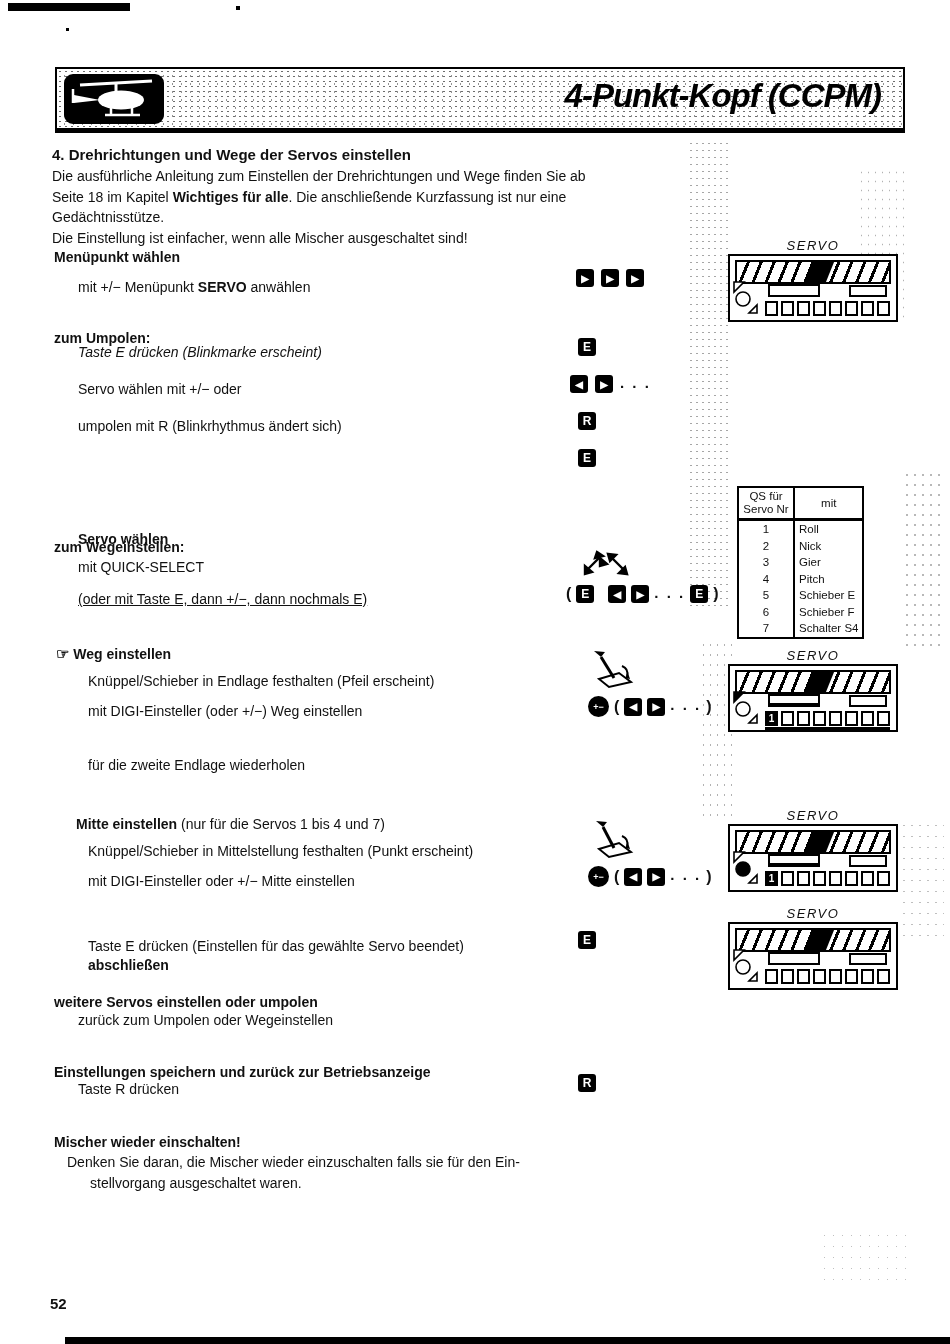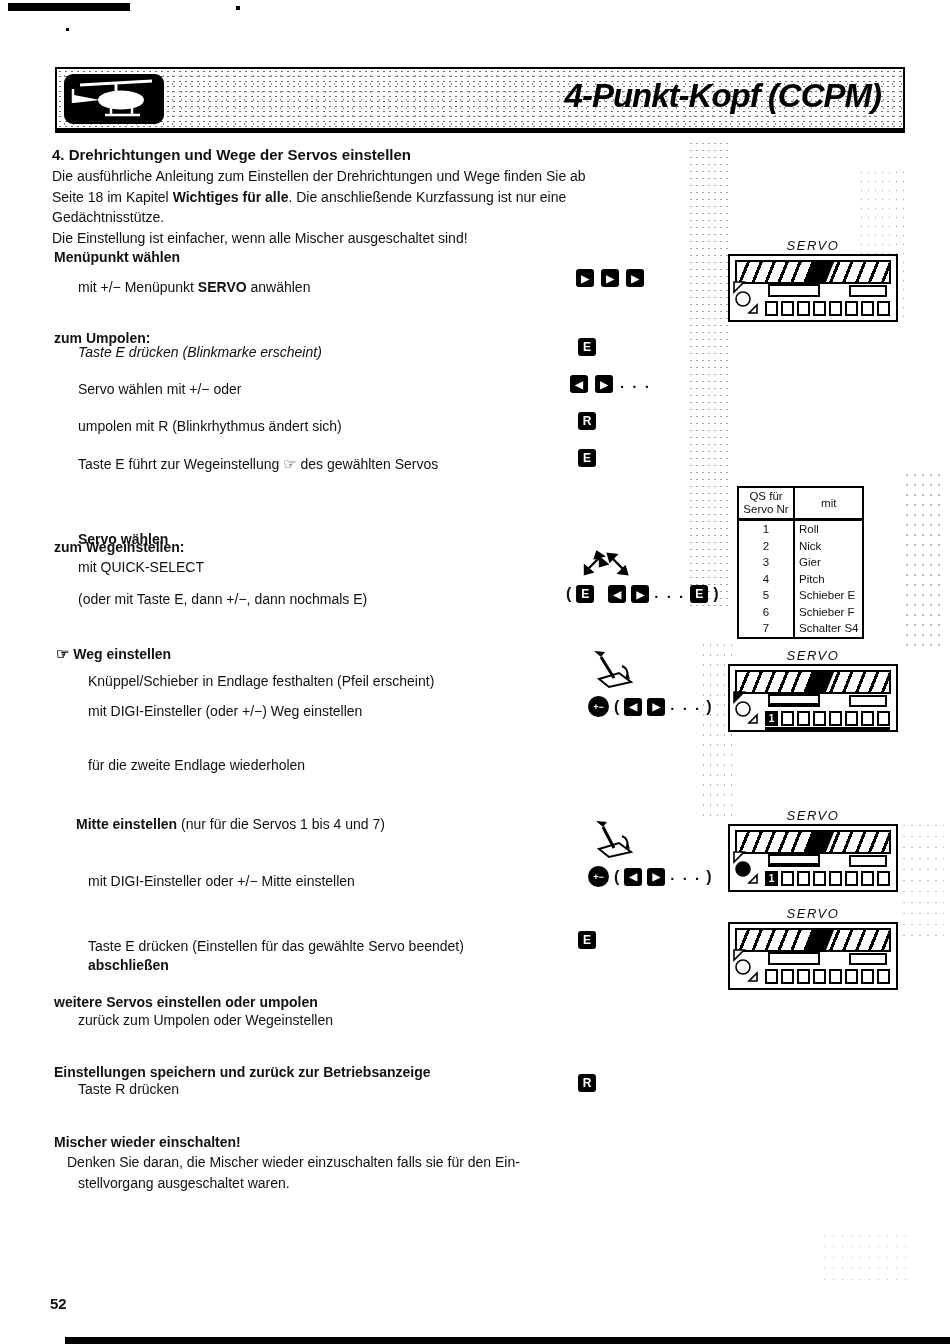--- a/index.html
+++ b/index.html
@@ -130,44 +130,41 @@
     <span class="key arrow">◀</span>
     <span class="key arrow">▶</span>
     <span class="dots">. . .</span>
   </div>
 
   <div class="abs step" style="left:78px;top:418px;">umpolen mit R (Blinkrhythmus ändert sich)</div>
   <div class="keyrow" style="left:578px;top:412px;">
       <span class="key">R</span>
     </div>
 
-  <div class="abs step" style="left:78px;top:455px;">
-    <span>Taste E führt zur Wegeinstellung </span><span class="hand">☞</span><span> des gewählten Servos</span>
-  </div>
   <div class="keyrow" style="left:578px;top:449px;">
       <span class="key">E</span>
     </div>
 
   <div class="abs sec-head" style="left:54px;top:539px;">zum Wegeinstellen:</div>
   <div class="abs sec-head" style="left:78px;top:531px;">Servo wählen</div>
   <div class="abs step" style="left:78px;top:559px;">mit QUICK-SELECT</div>
   <div class="abs" style="left:583px;top:550px;">
     <svg width="46" height="28" viewBox="0 0 46 28">
       <g stroke="#000" stroke-width="2.4" fill="#000">
         <line x1="4" y1="20" x2="17" y2="7"></line>
           <path d="M2 24 L2 16 L9 22 Z"></path>
           <path d="M19 4 L19 12 L12 6 Z" transform="rotate(180 17 8) translate(-2 -4)"></path>
         <path d="M14 2 L20 6 L12 8 Z"></path>
         <line x1="28" y1="7" x2="41" y2="20"></line>
           <path d="M25 4 L33 5 L27 11 Z"></path>
           <path d="M44 24 L36 23 L42 17 Z"></path>
       </g>
     </svg>
   </div>
-  <div class="abs step" style="left:78px;top:591px;">(oder mit Taste E, dann +/−, dann nochmals E)</div>
+  <div class="abs step" style="left:78px;top:591px;text-decoration:underline;">(oder mit Taste E, dann +/−, dann nochmals E)</div>
   <div class="keyrow" style="left:566px;top:585px;gap:5px;">
     <span class="paren">(</span>
     <span class="key">E</span>
     <span style="width:4px;"></span>
     <span class="key arrow">◀</span>
     <span class="key arrow">▶</span>
     <span class="dots">. . .</span>
     <span class="key">E</span>
     <span class="paren">)</span>
   </div>
@@ -192,20 +189,21 @@
     <span class="key arrow">◀</span>
     <span class="key arrow">▶</span>
     <span class="dots">. . .</span>
     <span class="paren">)</span>
   </div>
   <div class="abs step" style="left:88px;top:757px;">für die zweite Endlage wiederholen</div>
 
   <div class="abs step" style="left:76px;top:816px;">
     <b>Mitte einstellen</b><span> (nur für die Servos 1 bis 4 und 7)</span>
   </div>
+  <div class="abs step" style="left:88px;top:843px;">Knüppel/Schieber in Mittelstellung festhalten (Punkt erscheint)</div>
   <div class="abs" style="left:592px;top:818px;">
     <svg width="42" height="42" viewBox="0 0 42 42">
       <path d="M7 31 L27 25 L39 34 L17 39 Z" fill="none" stroke="#000" stroke-width="2"></path>
       <line x1="22" y1="30" x2="11" y2="9" stroke="#000" stroke-width="3"></line>
       <path d="M11 9 L4 3 L15 4 Z" fill="#000"></path>
       <path d="M30 18 q7 3 5 10" fill="none" stroke="#000" stroke-width="2"></path>
       <path d="M33 30 L36 25 L38 31 Z" fill="#000"></path>
     </svg>
   </div>
   <div class="abs step" style="left:88px;top:873px;">mit DIGI-Einsteller oder +/− Mitte einstellen</div>
@@ -228,21 +226,21 @@
   <div class="abs step" style="left:78px;top:1012px;">zurück zum Umpolen oder Wegeinstellen</div>
 
   <div class="abs sec-head" style="left:54px;top:1064px;">Einstellungen speichern und zurück zur Betriebsanzeige</div>
   <div class="abs step" style="left:78px;top:1081px;">Taste R drücken</div>
   <div class="keyrow" style="left:578px;top:1074px;">
       <span class="key">R</span>
     </div>
 
   <div class="abs sec-head" style="left:54px;top:1134px;">Mischer wieder einschalten!</div>
   <div class="abs body-text" style="left:67px;top:1152px;">Denken Sie daran, die Mischer wieder einzuschalten falls sie für den Ein-</div>
-  <div class="abs body-text" style="left:78px;top:1173px;">stellvorgang ausgeschaltet waren.</div>
+  <div class="abs body-text" style="left:90px;top:1173px;">stellvorgang ausgeschaltet waren.</div>
 
   <div class="lcd" style="left:728px;top:238px;">
     <div class="lcd-label">SERVO</div>
     <div class="lcd-box">
       <div class="lcd-bar"></div>
       <svg class="lcd-sym" width="28" height="40" viewBox="0 0 28 40">
         <path class="sym-arrow" d="M2 2 L12 2 L2 12 Z"></path>
         <circle class="sym-dot" cx="11" cy="19" r="7"></circle>
         <path class="sym-tri2" d="M17 33 L25 33 L25 25 Z"></path>
       </svg>

